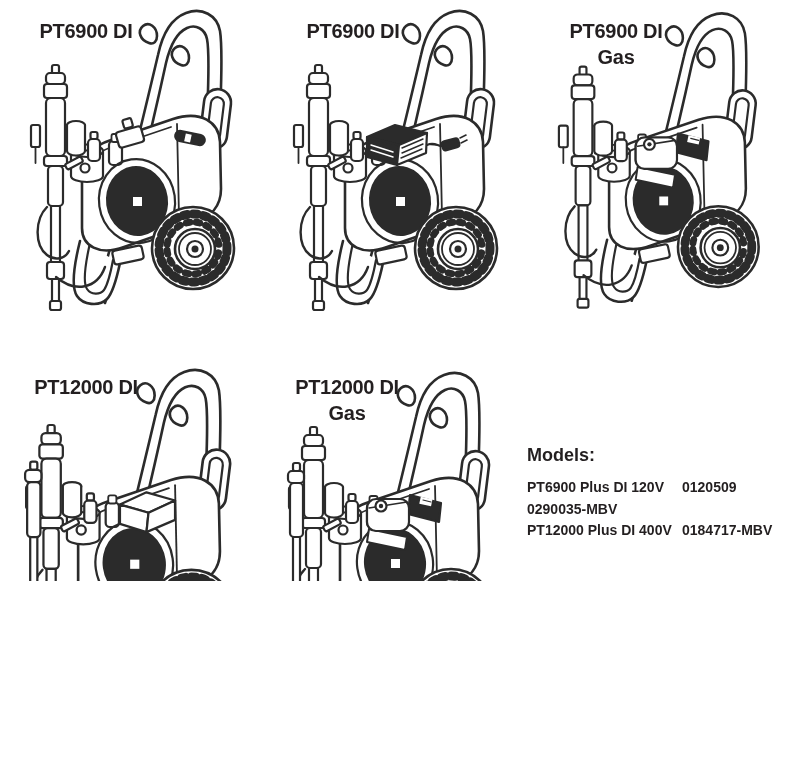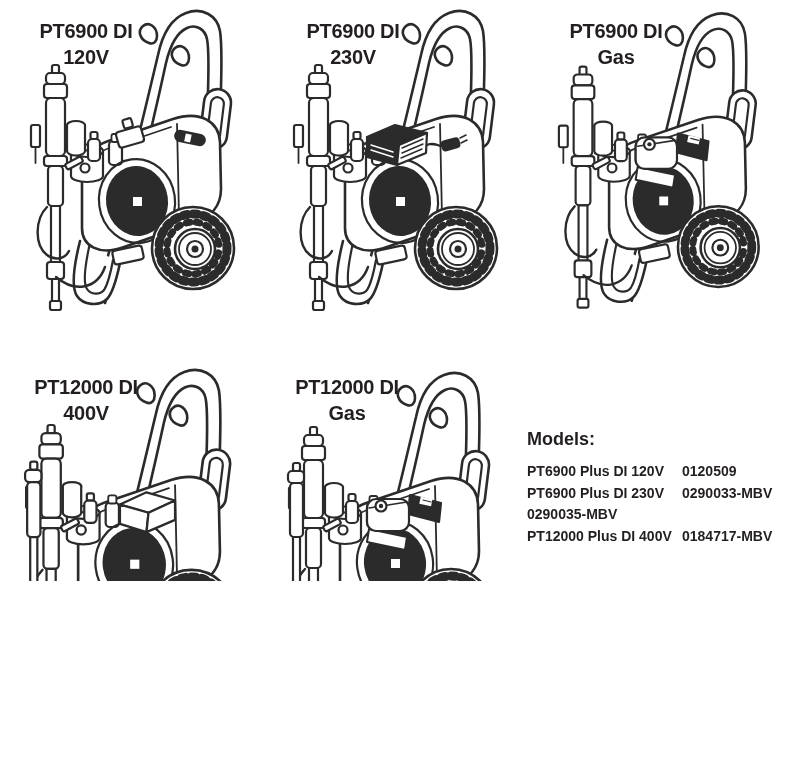--- a/index.html
+++ b/index.html
@@ -7,21 +7,21 @@
     position:relative;width:799px;height:581px;background:#ffffff;overflow:hidden;
     font-family:"Liberation Sans",sans-serif;color:#231f20;
   }
   .figure{position:absolute;}
   .figure-label{
     position:absolute;width:140px;text-align:center;
     font-weight:bold;font-size:20px;line-height:26px;letter-spacing:-0.3px;color:#231f20;
   }
   .art{position:absolute;}
   .models{position:absolute;left:527px;top:429px;width:262px;}
-  .models-heading{margin:0 0 11px 0;font-size:18px;font-weight:bold;color:#231f20;}
+  .models-heading{margin:16px 0 11px 0;font-size:18px;font-weight:bold;color:#231f20;}
   .mrow{display:grid;grid-template-columns:155px auto;font-size:14px;font-weight:bold;line-height:21.5px;white-space:nowrap;}
   .mname,.mnum{display:block;}
 </style>
 </head>
 <body>
 
 <div class="page">
 
   <svg width="0" height="0" style="position:absolute" aria-hidden="true" xmlns="http://www.w3.org/2000/svg" xmlns:xlink="http://www.w3.org/1999/xlink">
     <defs>
@@ -131,32 +131,30 @@
         <rect x="7" y="116" width="13" height="54" rx="4"></rect>
         <rect x="10" y="170" width="7" height="46"></rect>
         <rect x="7" y="216" width="13" height="13" rx="2"></rect>
       </g>
     </defs>
   </svg>
 
   <div class="figure" style="left:0;top:0;width:280px;height:335px;">
     <div class="figure-label" style="left:16px;top:18px;">
       <div>PT6900 DI</div>
-      <div>120V</div>
     </div>
     <svg class="art" style="left:25px;top:5px;" width="250" height="320" viewBox="0 0 250 320" xmlns="http://www.w3.org/2000/svg" xmlns:xlink="http://www.w3.org/1999/xlink" aria-hidden="true">
       <use href="#sprayer-base" xlink:href="#sprayer-base"></use>
       <use href="#overlay-plain-motor" xlink:href="#overlay-plain-motor"></use>
     </svg>
   </div>
 
   <div class="figure" style="left:263px;top:0;width:280px;height:335px;">
     <div class="figure-label" style="left:20px;top:18px;">
       <div>PT6900 DI</div>
-      <div>230V</div>
     </div>
     <svg class="art" style="left:25px;top:5px;" width="250" height="320" viewBox="0 0 250 320" xmlns="http://www.w3.org/2000/svg" xmlns:xlink="http://www.w3.org/1999/xlink" aria-hidden="true">
       <use href="#sprayer-base" xlink:href="#sprayer-base"></use>
       <use href="#overlay-control-box" xlink:href="#overlay-control-box"></use>
     </svg>
   </div>
 
   <div class="figure" style="left:528px;top:0;width:271px;height:335px;">
     <div class="figure-label" style="left:18px;top:18px;">
       <div>PT6900 DI</div>
@@ -164,21 +162,20 @@
     </div>
     <svg class="art" style="left:25px;top:5px;" width="246" height="320" viewBox="0 0 250 320" xmlns="http://www.w3.org/2000/svg" xmlns:xlink="http://www.w3.org/1999/xlink" aria-hidden="true">
       <use href="#sprayer-base" xlink:href="#sprayer-base"></use>
       <use href="#overlay-gas-engine" xlink:href="#overlay-gas-engine"></use>
     </svg>
   </div>
 
   <div class="figure" style="left:0;top:360px;width:280px;height:340px;">
     <div class="figure-label" style="left:16px;top:14px;">
       <div>PT12000 DI</div>
-      <div>400V</div>
     </div>
     <svg class="art" style="left:20px;top:2px;" width="255" height="330" viewBox="0 0 250 320" xmlns="http://www.w3.org/2000/svg" xmlns:xlink="http://www.w3.org/1999/xlink" aria-hidden="true">
       <use href="#sprayer-base" xlink:href="#sprayer-base"></use>
       <use href="#overlay-plain-box" xlink:href="#overlay-plain-box"></use>
       <use href="#overlay-tall-pump" xlink:href="#overlay-tall-pump"></use>
     </svg>
   </div>
 
   <div class="figure" style="left:263px;top:360px;width:280px;height:340px;">
     <div class="figure-label" style="left:14px;top:14px;">
@@ -192,24 +189,20 @@
     </svg>
   </div>
 
   <section class="models">
     <h2 class="models-heading">Models:</h2>
     <div class="mrow">
       <span class="mname">PT6900 Plus DI 120V</span>
       <span class="mnum">0120509</span>
     </div>
     <div class="mrow">
-      <span class="mname">PT6900 Plus DI 230V</span>
-      <span class="mnum">0290033-MBV</span>
-    </div>
-    <div class="mrow">
       <span class="mnum">0290035-MBV</span>
     </div>
     <div class="mrow">
       <span class="mname">PT12000 Plus DI 400V</span>
       <span class="mnum">0184717-MBV</span>
     </div>
   </section>
 
 </div>
 

